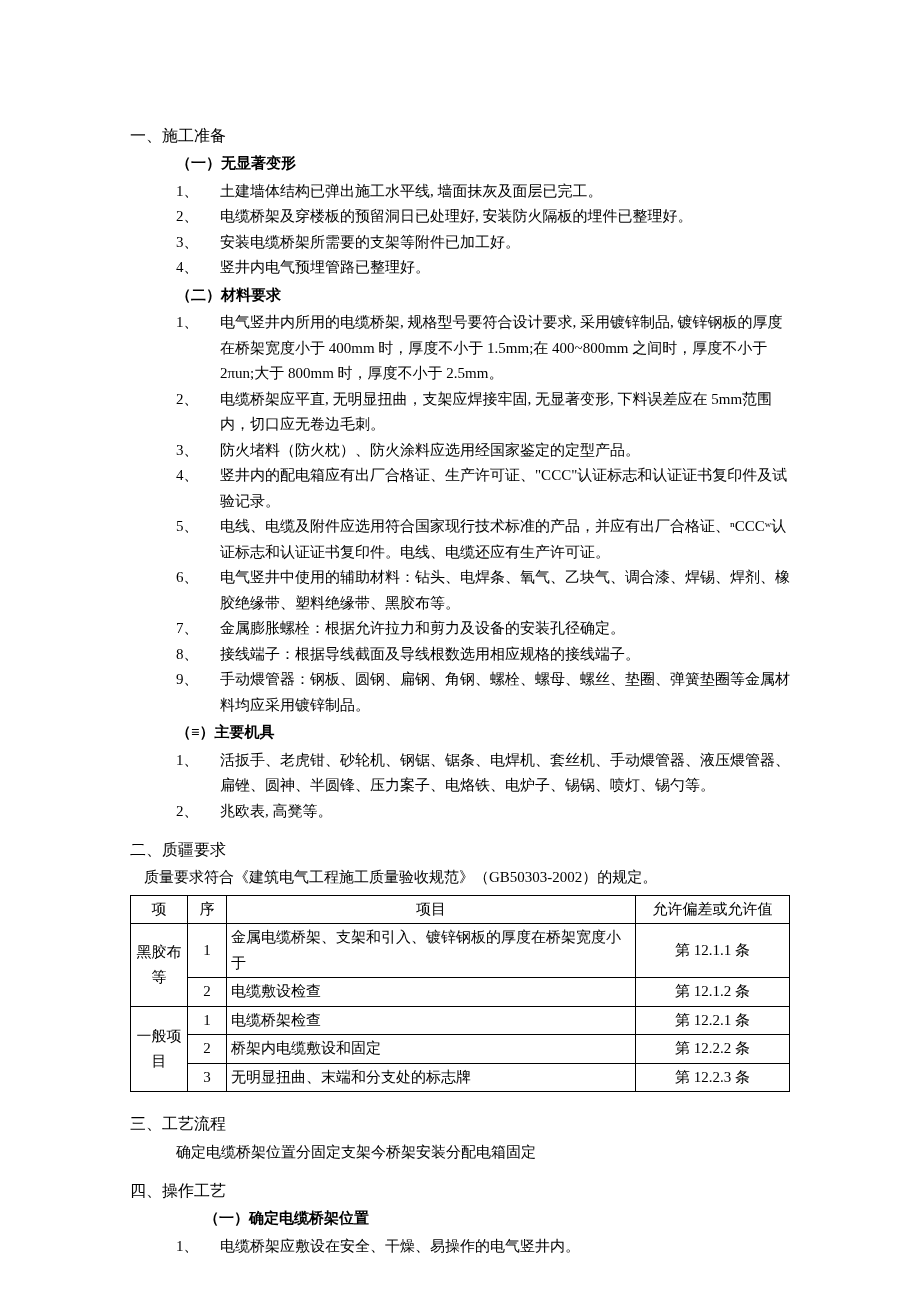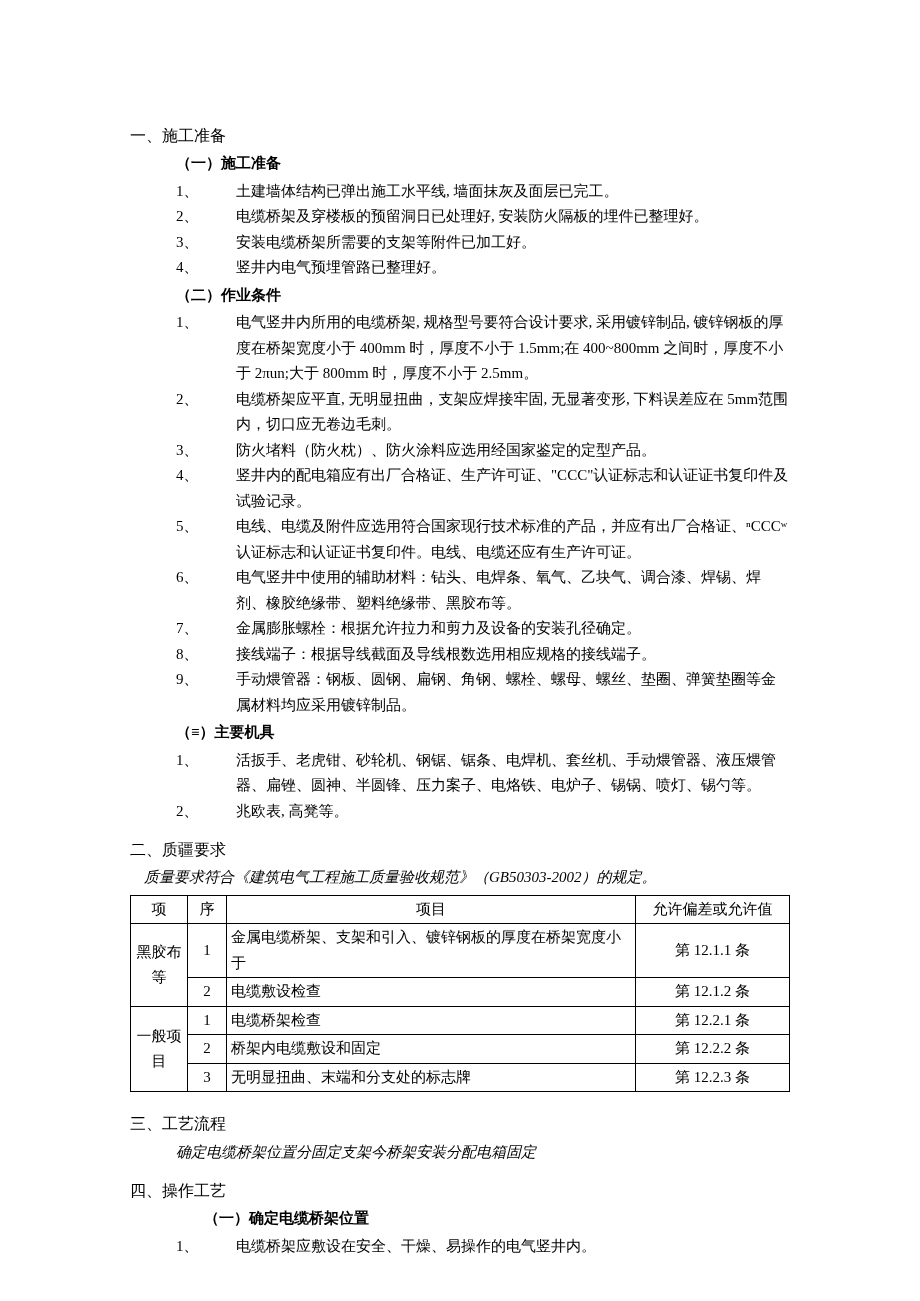--- a/index.html
+++ b/index.html
@@ -10,53 +10,53 @@
     margin: 0;
     padding: 110px 130px 100px 130px;
     box-sizing: border-box;
     color: #000;
     background: #fff;
   }
   .h1 { font-size: 16px; margin: 12px 0 2px 0; }
   .h2 { font-size: 15px; font-weight: bold; margin-left: 46px; margin-top: 2px; margin-bottom: 2px; }
   .item { display: flex; align-items: flex-start; margin-left: 46px; }
   .num { width: 44px; flex: none; }
-  .txt { flex: 1; margin-left: 16px; }
-  .note { margin-left: 14px; margin-top: 0; margin-bottom: 4px; font-style: italic; }
+  .txt { flex: 1; }
+  .note { margin-left: 14px; margin-top: 0; margin-bottom: 4px; }
   table { border-collapse: collapse; width: 100%; margin-top: 4px; margin-bottom: 18px; }
   th, td { border: 1px solid #000; padding: 1px 4px; font-size: 15px; font-weight: normal; }
   .c-center { text-align: center; }
   .h2b { font-size: 15px; font-weight: bold; margin-left: 74px; margin-top: 2px; margin-bottom: 2px; }
 </style>
 </head>
 <body>
 
 <div class="h1">一、施工准备</div>
 
-<div class="h2">（一）施工准备</div>
+<div class="h2">（一）无显著变形</div>
 <div id="s1a">
     <div class="item">
       <div class="num">1、</div>
       <div class="txt">土建墙体结构已弹出施工水平线, 墙面抹灰及面层已完工。</div>
     </div>
     <div class="item">
       <div class="num">2、</div>
       <div class="txt">电缆桥架及穿楼板的预留洞日已处理好, 安装防火隔板的埋件已整理好。</div>
     </div>
     <div class="item">
       <div class="num">3、</div>
       <div class="txt">安装电缆桥架所需要的支架等附件已加工好。</div>
     </div>
     <div class="item">
       <div class="num">4、</div>
       <div class="txt">竖井内电气预埋管路已整理好。</div>
     </div>
   </div>
 
-<div class="h2">（二）作业条件</div>
+<div class="h2">（二）材料要求</div>
 <div id="s1b">
     <div class="item">
       <div class="num">1、</div>
       <div class="txt">电气竖井内所用的电缆桥架, 规格型号要符合设计要求, 采用镀锌制品, 镀锌钢板的厚度在桥架宽度小于 400mm 时，厚度不小于 1.5mm;在 400~800mm 之间时，厚度不小于 2πun;大于 800mm 时，厚度不小于 2.5mm。</div>
     </div>
     <div class="item">
       <div class="num">2、</div>
       <div class="txt">电缆桥架应平直, 无明显扭曲，支架应焊接牢固, 无显著变形, 下料误差应在 5mm范围内，切口应无卷边毛刺。</div>
     </div>
     <div class="item">

